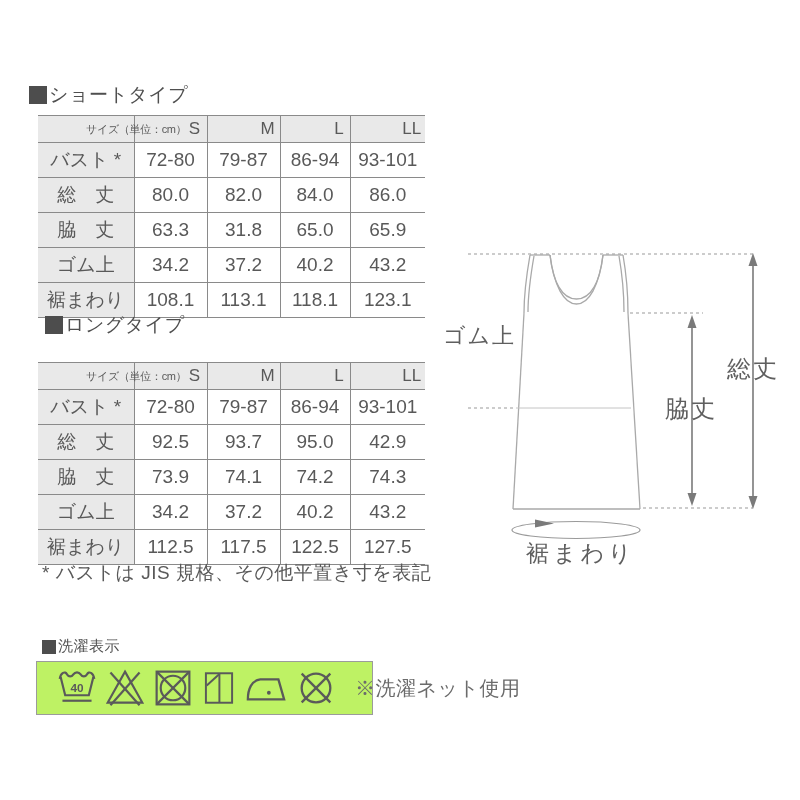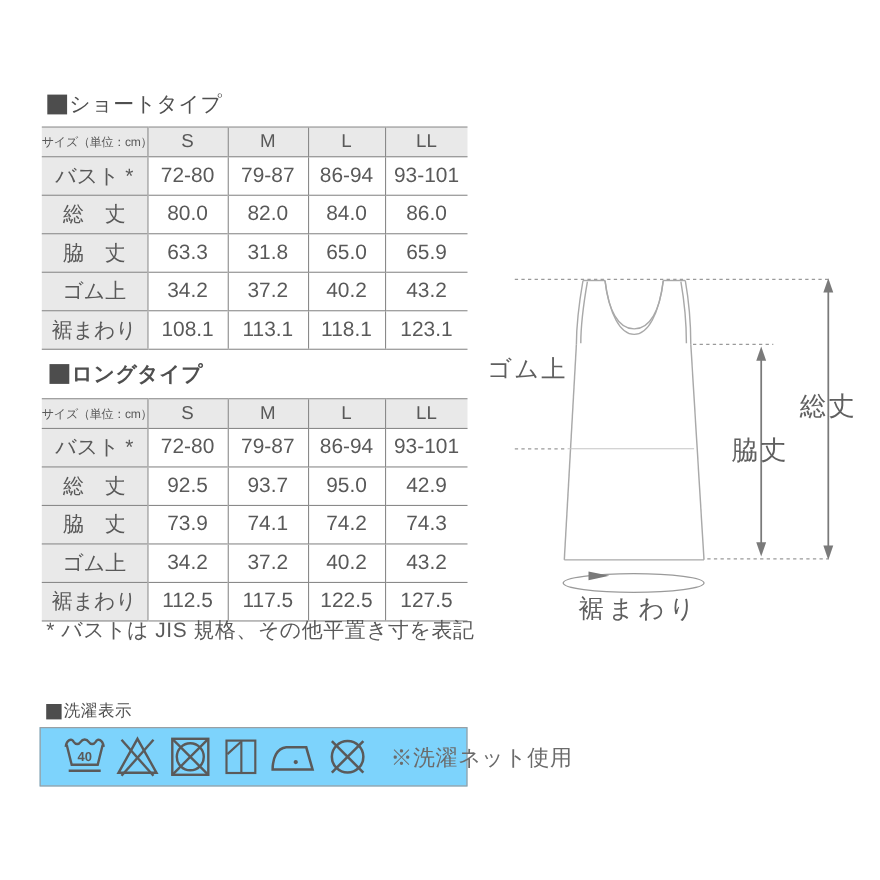--- a/index.html
+++ b/index.html
@@ -17,42 +17,42 @@
   
   table.size-table { position:absolute; border-collapse:collapse; table-layout:fixed;
     width:387px; color:#595959; }
   .size-table col.c-label { width:96px; }
   .size-table col.c-s { width:73px; }  .size-table col.c-m { width:73px; }
   .size-table col.c-l { width:70px; }  .size-table col.c-ll { width:75px; }
   .size-table th, .size-table td { text-align:center; vertical-align:middle;
     border-top:1.5px solid #8a8a8a; font-weight:normal; padding:0; }
   .size-table th:nth-child(n+2), .size-table td:nth-child(n+2) { border-left:1.5px solid #8a8a8a; }
   .size-table tr:last-child td { border-bottom:1.5px solid #8a8a8a; }
-  .size-table thead th { height:27px; background:#e9e9e9; font-size:17px; }
+  .size-table thead th { height:27px; background:#e9e9e9; font-size:17px;padding-left:48px; }
   .size-table thead th.hdr-first { font-size:11px; letter-spacing:-0.3px; white-space:nowrap; }
   .size-table tbody td { height:35px; font-size:19px; background:#fff; }
   .size-table tbody td.row-label { background:#e9e9e9; font-size:19px; }
 
   .footnote { position:absolute; font-size:19px; color:#595959; letter-spacing:0.5px; white-space:nowrap; }
 
   
   .diagram { position:absolute; left:440px; top:240px; width:360px; height:330px; }
 
   
-  .laundry-box { position:absolute; left:36px; top:661px; width:389px; height:54px;
-    border:1.5px solid #9b9b9b; display:flex; align-items:center; gap:8px; padding-left:20px; background:#7dd3fc; }
+  .laundry-box { position:absolute; left:36px; top:661px; width:337px; height:54px;
+    border:1.5px solid #9b9b9b; display:flex; align-items:center; gap:8px; padding-left:20px; background:#bef264; }
   .laundry-box svg { flex:0 0 auto; }
   .laundry-note { font-size:20px; color:#6b6b6b; letter-spacing:0.5px; margin-left:10px; white-space:nowrap; }
 </style>
 </head>
 <body>
 
 <div class="page">
 
-  <div class="sec-title" style="left:43px; top:82px;font-family:Liberation Mono, monospace;">
+  <div class="sec-title" style="left:29px; top:82px;font-family:Liberation Mono, monospace;">
     <span class="sq"></span>
     <span>ショートタイプ</span>
   </div>
 
   <table class="size-table" style="left:38px; top:115px;">
     <colgroup>
         <col class="c-label">
         <col class="c-s">
         <col class="c-m">
         <col class="c-l">
@@ -99,21 +99,21 @@
       <tr>
         <td class="row-label">裾まわり</td>
         <td>108.1</td>
         <td>113.1</td>
         <td>118.1</td>
         <td>123.1</td>
       </tr>
     </tbody>
   </table>
 
-  <div class="sec-title" style="left:45px; top:327px;font-weight:bold;">
+  <div class="sec-title" style="left:45px; top:312px;">
     <span class="sq"></span>
     <span>ロングタイプ</span>
   </div>
 
   <table class="size-table" style="left:38px; top:362px;">
     <colgroup>
         <col class="c-label">
         <col class="c-s">
         <col class="c-m">
         <col class="c-l">

